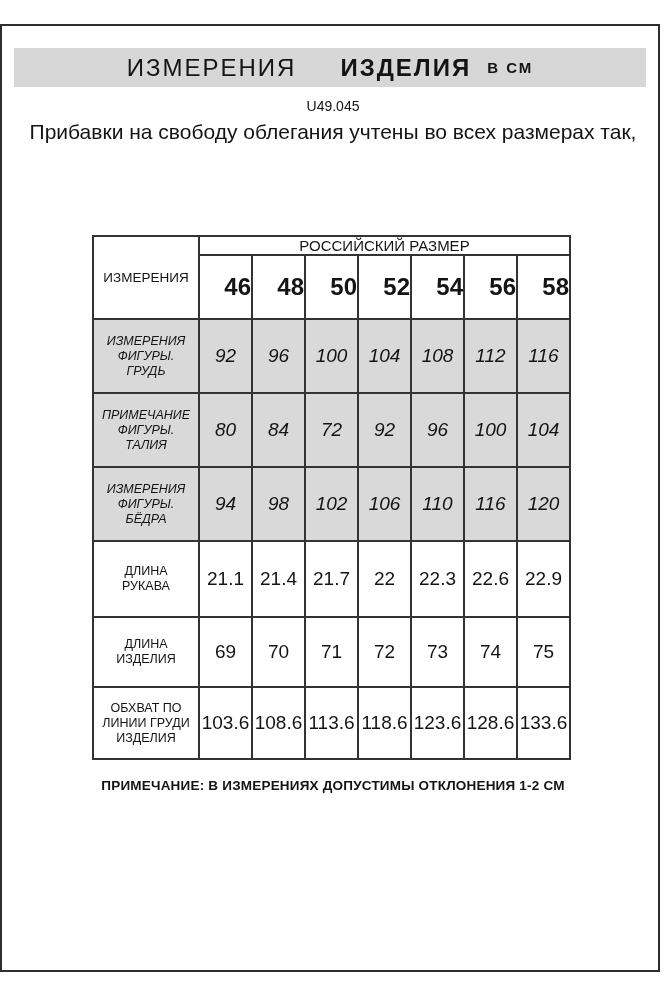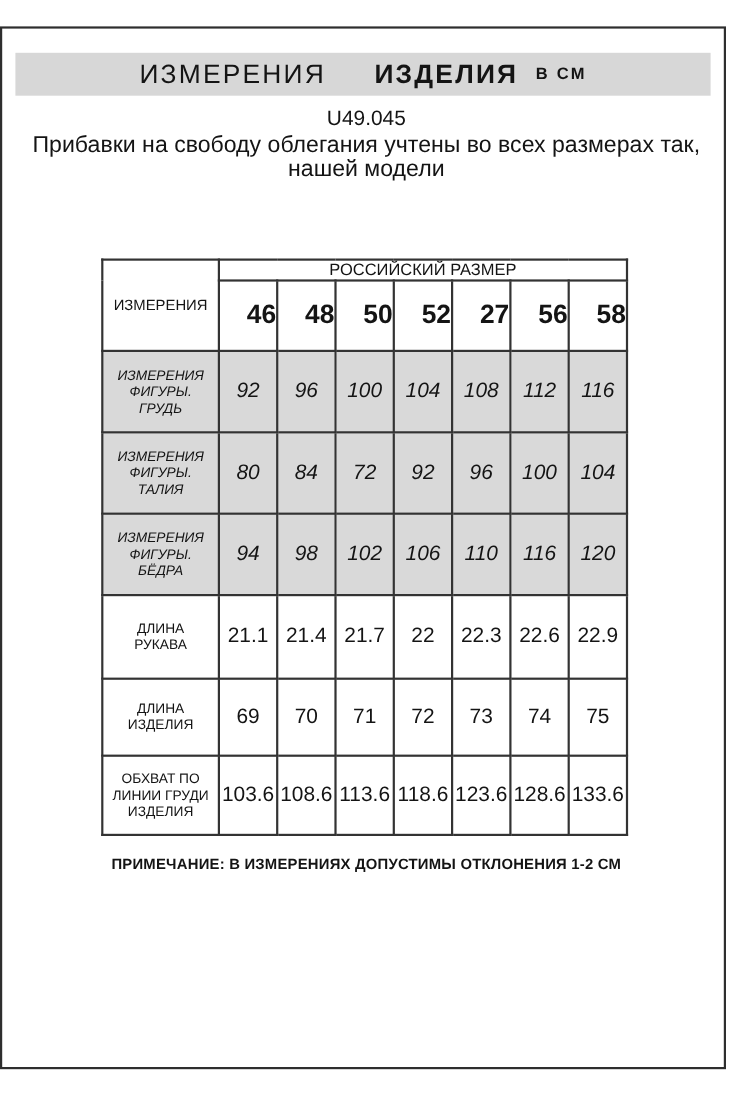--- a/index.html
+++ b/index.html
@@ -13,21 +13,21 @@
   }
   .titlebar{
     position:absolute;left:14px;top:48px;width:632px;height:39px;
     background:#d7d7d7;display:flex;align-items:center;justify-content:center;
   }
   .t-word1{font-size:24px;letter-spacing:2px;}
   .t-word2{font-size:24px;font-weight:bold;letter-spacing:2px;margin-left:44px;}
   .t-unit{font-size:15px;letter-spacing:2px;margin-left:16px;font-weight:bold;}
   .article{
     position:absolute;left:0;top:98px;width:100%;text-align:center;
-    font-size:19px;
+    font-size:14px;
   }
   .desc{
     position:absolute;left:0;top:121px;width:100%;text-align:center;
     font-size:21px;line-height:22px;
   }
   table.size-table{
     position:absolute;left:92px;top:235px;border-collapse:collapse;
     table-layout:fixed;
   }
   .size-table td{
@@ -57,21 +57,20 @@
 <div class="titlebar">
   <span class="t-word1">ИЗМЕРЕНИЯ</span>
   <span class="t-word2">ИЗДЕЛИЯ</span>
   <span class="t-unit">В СМ</span>
 </div>
 
 <div class="article">U49.045</div>
 
 <div class="desc">
   <div>Прибавки на свободу облегания учтены во всех размерах так,</div>
-  <div>нашей модели</div>
 </div>
 
 <table class="size-table">
   <colgroup>
     <col style="width:106px">
     <col style="width:53px">
       <col style="width:53px">
       <col style="width:53px">
     <col style="width:53px">
       <col style="width:53px">
@@ -81,38 +80,38 @@
   <tbody>
       <tr>
     <td class="hdr-measure" rowspan="2">ИЗМЕРЕНИЯ</td>
     <td class="hdr-size" colspan="7">РОССИЙСКИЙ РАЗМЕР</td>
   </tr>
   <tr class="sizes-row">
     <td>46</td>
     <td>48</td>
     <td>50</td>
     <td>52</td>
-    <td>27</td>
+    <td>54</td>
     <td>56</td>
     <td>58</td>
   </tr>
 
   <tr class="shaded h-68">
     <td class="lbl">ИЗМЕРЕНИЯ ФИГУРЫ. ГРУДЬ</td>
     <td class="val">92</td>
     <td class="val">96</td>
     <td class="val">100</td>
     <td class="val">104</td>
     <td class="val">108</td>
     <td class="val">112</td>
     <td class="val">116</td>
   </tr>
 
   <tr class="shaded h-68">
-    <td class="lbl">ИЗМЕРЕНИЯ ФИГУРЫ. ТАЛИЯ</td>
+    <td class="lbl">ПРИМЕЧАНИЕ ФИГУРЫ. ТАЛИЯ</td>
     <td class="val">80</td>
     <td class="val">84</td>
     <td class="val">72</td>
     <td class="val">92</td>
     <td class="val">96</td>
     <td class="val">100</td>
     <td class="val">104</td>
   </tr>
 
   <tr class="shaded h-68">

